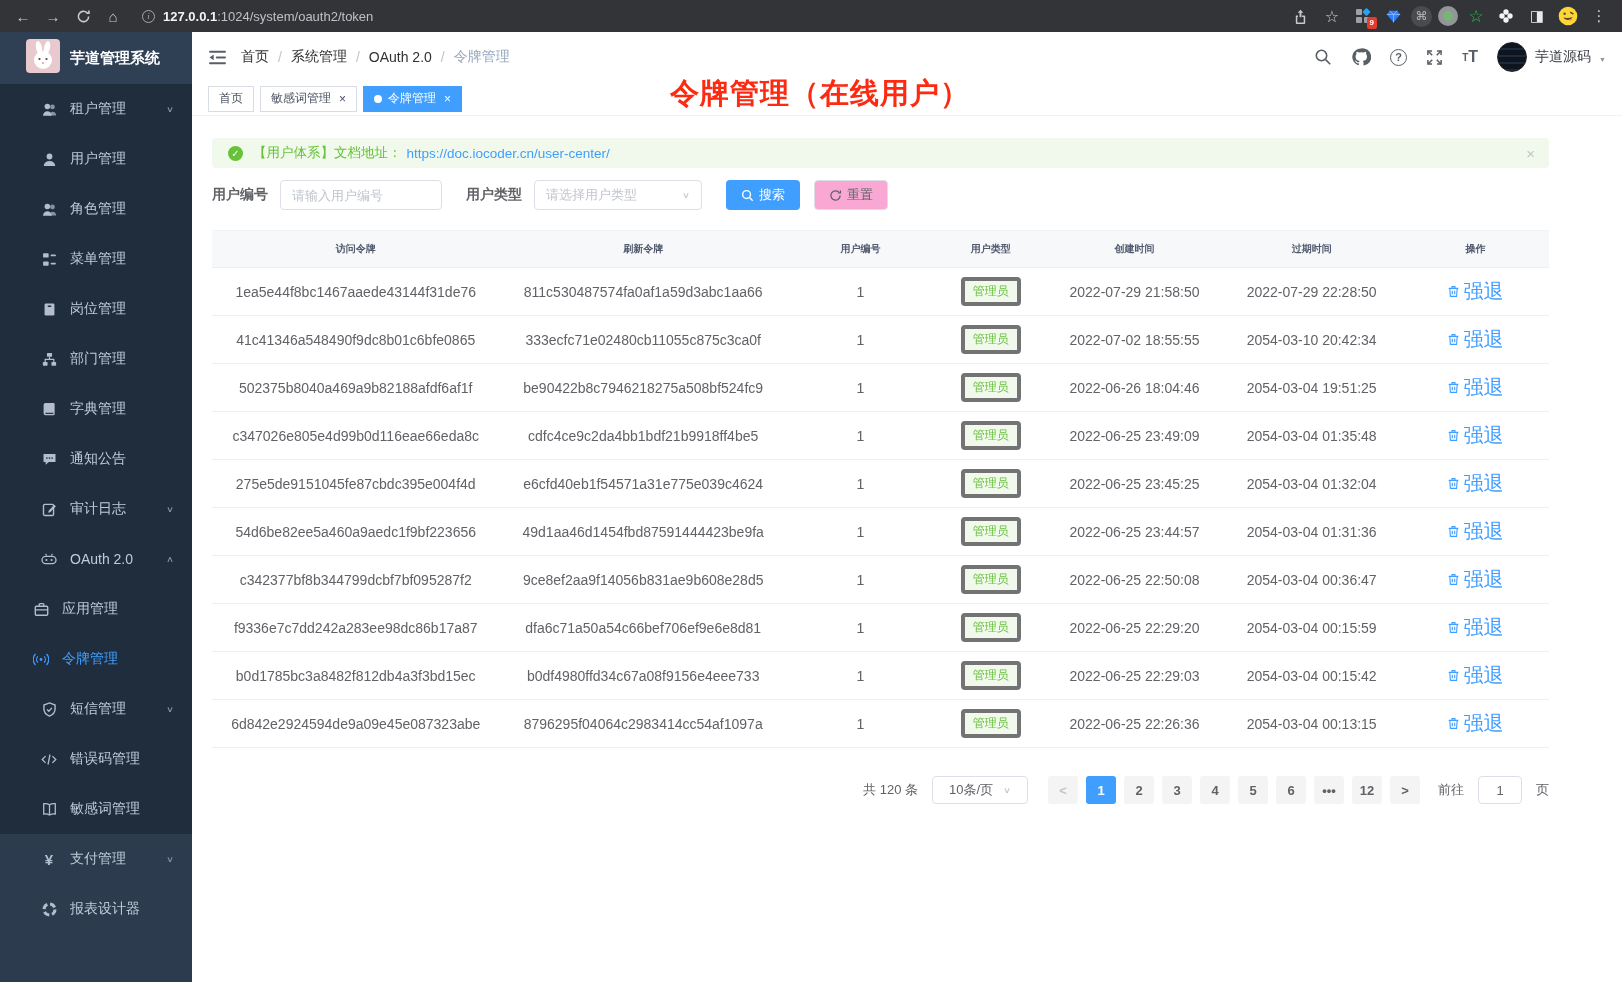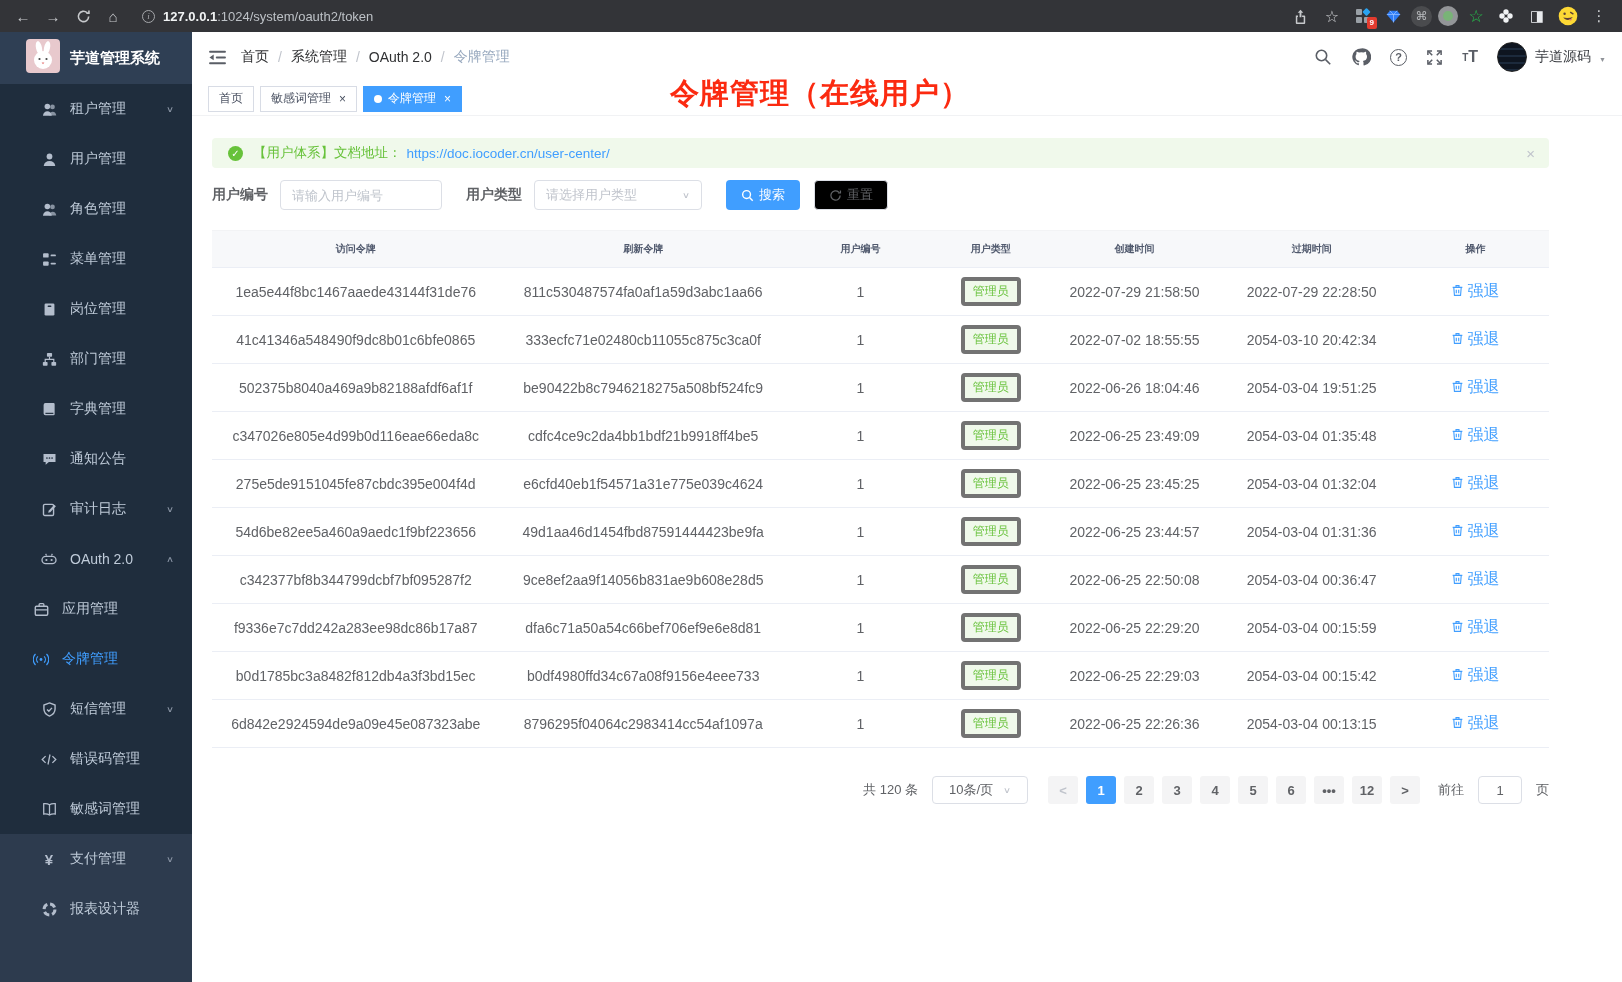--- a/index.html
+++ b/index.html
@@ -95,30 +95,30 @@
     font-family:inherit; }
   .f-input::placeholder { color:#bfc4cc; }
   .f-select { width:168px; height:30px; border:1px solid #dcdfe6; border-radius:4px;
     display:flex; align-items:center; justify-content:space-between; padding:0 11px;
     margin-right:24px; cursor:pointer; }
   .f-select .sel-text { font-size:13px; color:#c0c4cc; }
   .sel-arrow { font-size:11px; color:#c0c4cc; transform:scale(1,.75); }
   .btn { height:30px; border-radius:4px; display:inline-flex; align-items:center; gap:5px;
     font-size:13px; padding:0 14px; cursor:pointer; border:1px solid transparent; font-family:inherit; }
   .btn-primary { background:var(--primary,#409eff); color:#fff; margin-right:14px; }
-  .btn-plain { background:#000000; border-color:#dcdfe6; color:#606266; }
+  .btn-plain { background:#f9a8d4; border-color:#dcdfe6; color:#606266; }
 
   table.grid { width:100%; border-collapse:collapse; table-layout:fixed; margin-top:20px; }
   .grid thead th { background:#f7f8fa; height:37px; font-size:10px; font-weight:700;
     color:#515a6e; text-align:center; border-top:1px solid #f2f3f5; border-bottom:1px solid #ebeef5; }
   .grid tbody td { height:48px; text-align:center; font-size:14px; color:#606266;
     border-bottom:1px solid #ebeef5; white-space:nowrap; overflow:hidden; }
   .badge { display:inline-block; background:#f0f9eb; border:4px solid #737373;
     color:var(--success,#67c23a); font-size:12px; padding:3px 8px; border-radius:4px; line-height:1.2; }
-  .action-link { color:var(--primary,#409eff); font-size:16px; display:inline-flex;
+  .action-link { color:var(--primary,#409eff); font-size:20px; display:inline-flex;
     align-items:center; gap:3px; cursor:pointer; text-decoration:none; }
 
   .pagination { display:flex; align-items:center; justify-content:flex-end; gap:8px;
     margin-top:28px; font-size:13px; color:#606266; }
   .pg-total { margin-right:6px; }
   .psize { width:96px; height:28px; border:1px solid #dcdfe6; border-radius:4px;
     display:flex; align-items:center; justify-content:center; gap:10px; cursor:pointer;
     margin-right:12px; color:#606266; }
   .pg-btn { min-width:30px; height:28px; border:none; border-radius:3px; background:#f4f4f5;
     color:#606266; font-size:13px; font-weight:700; display:inline-flex; align-items:center;

